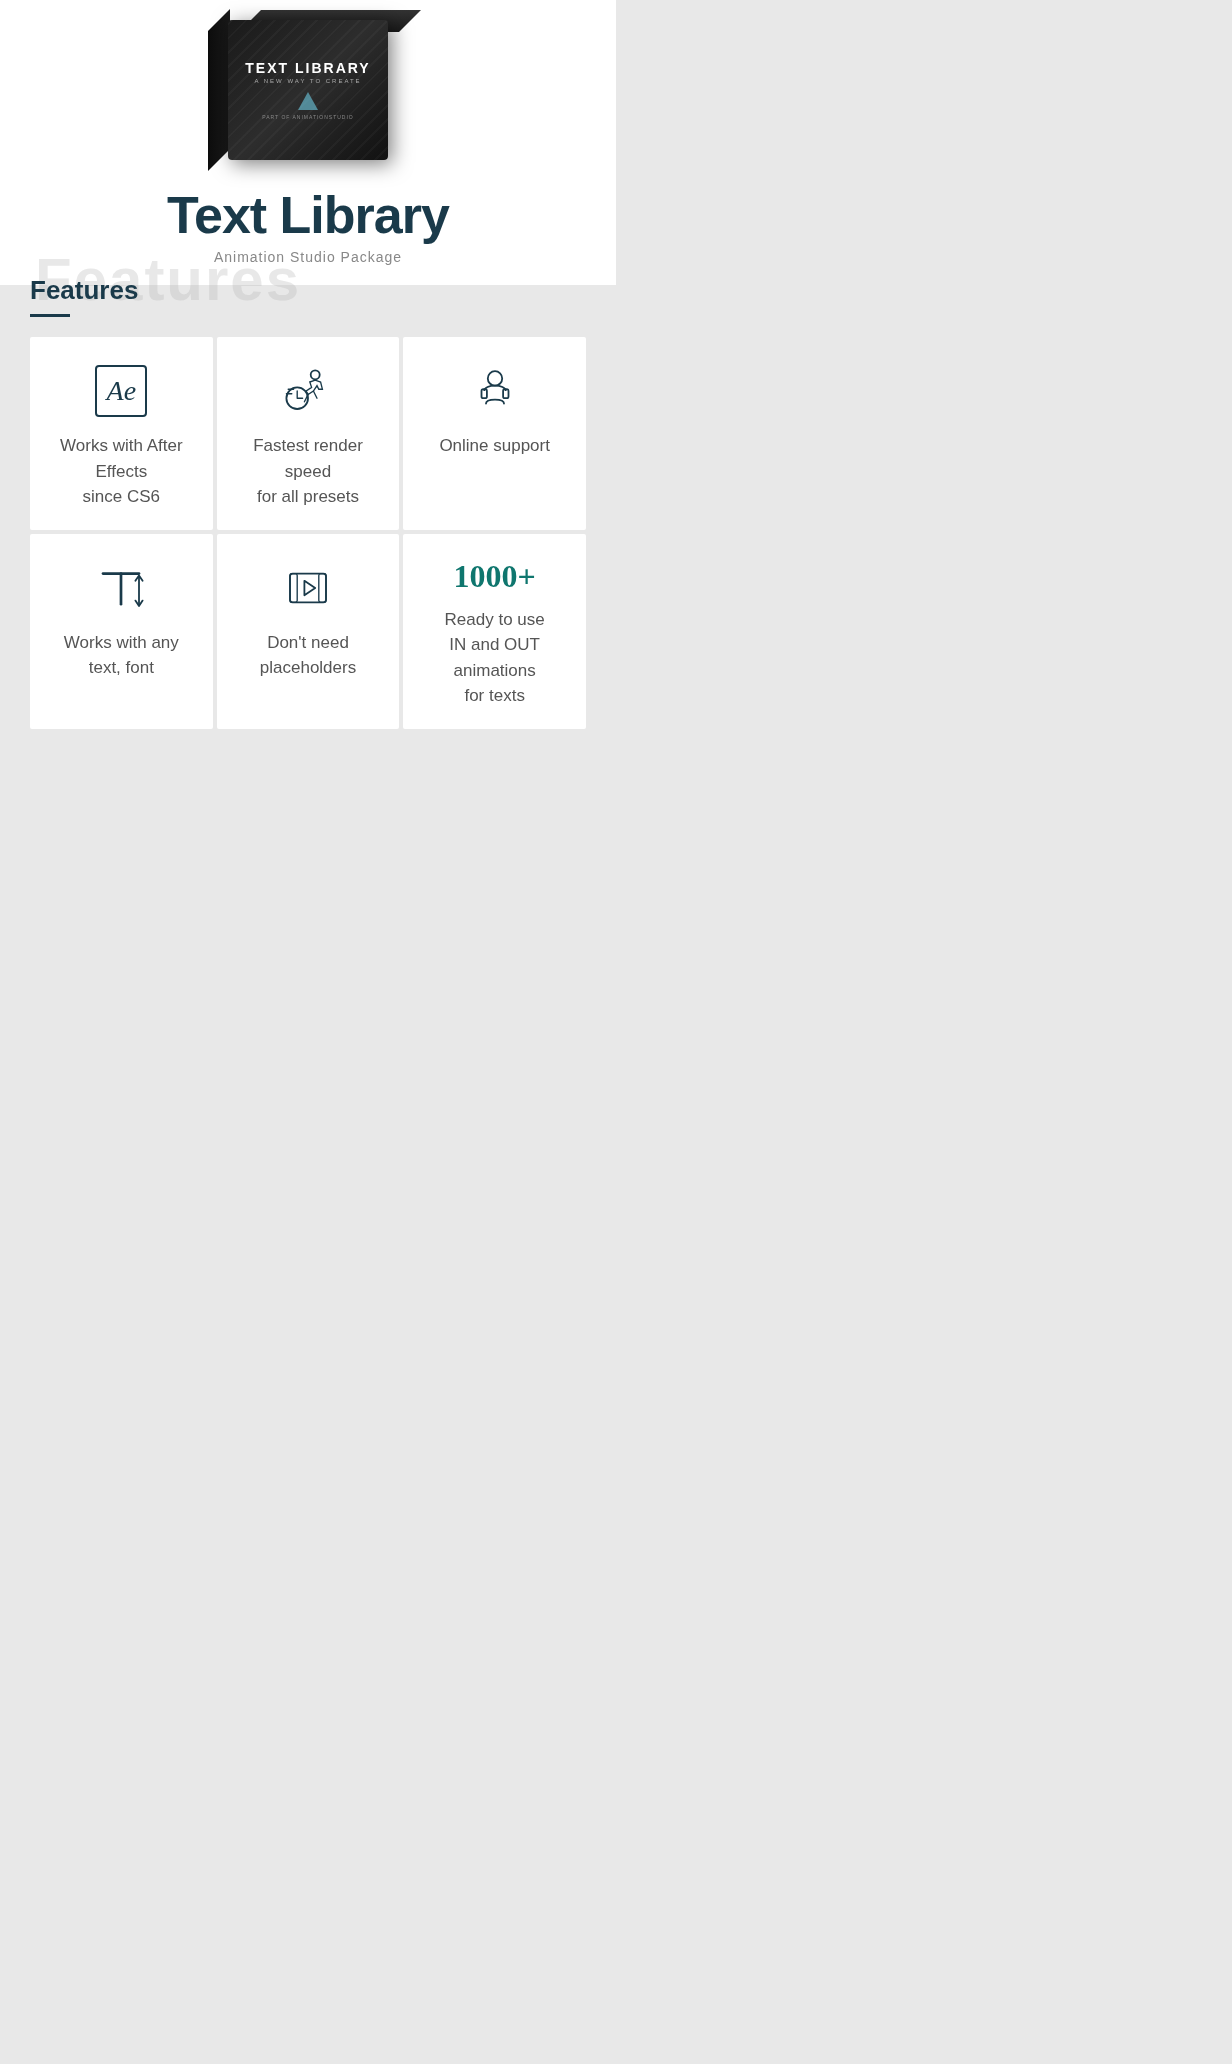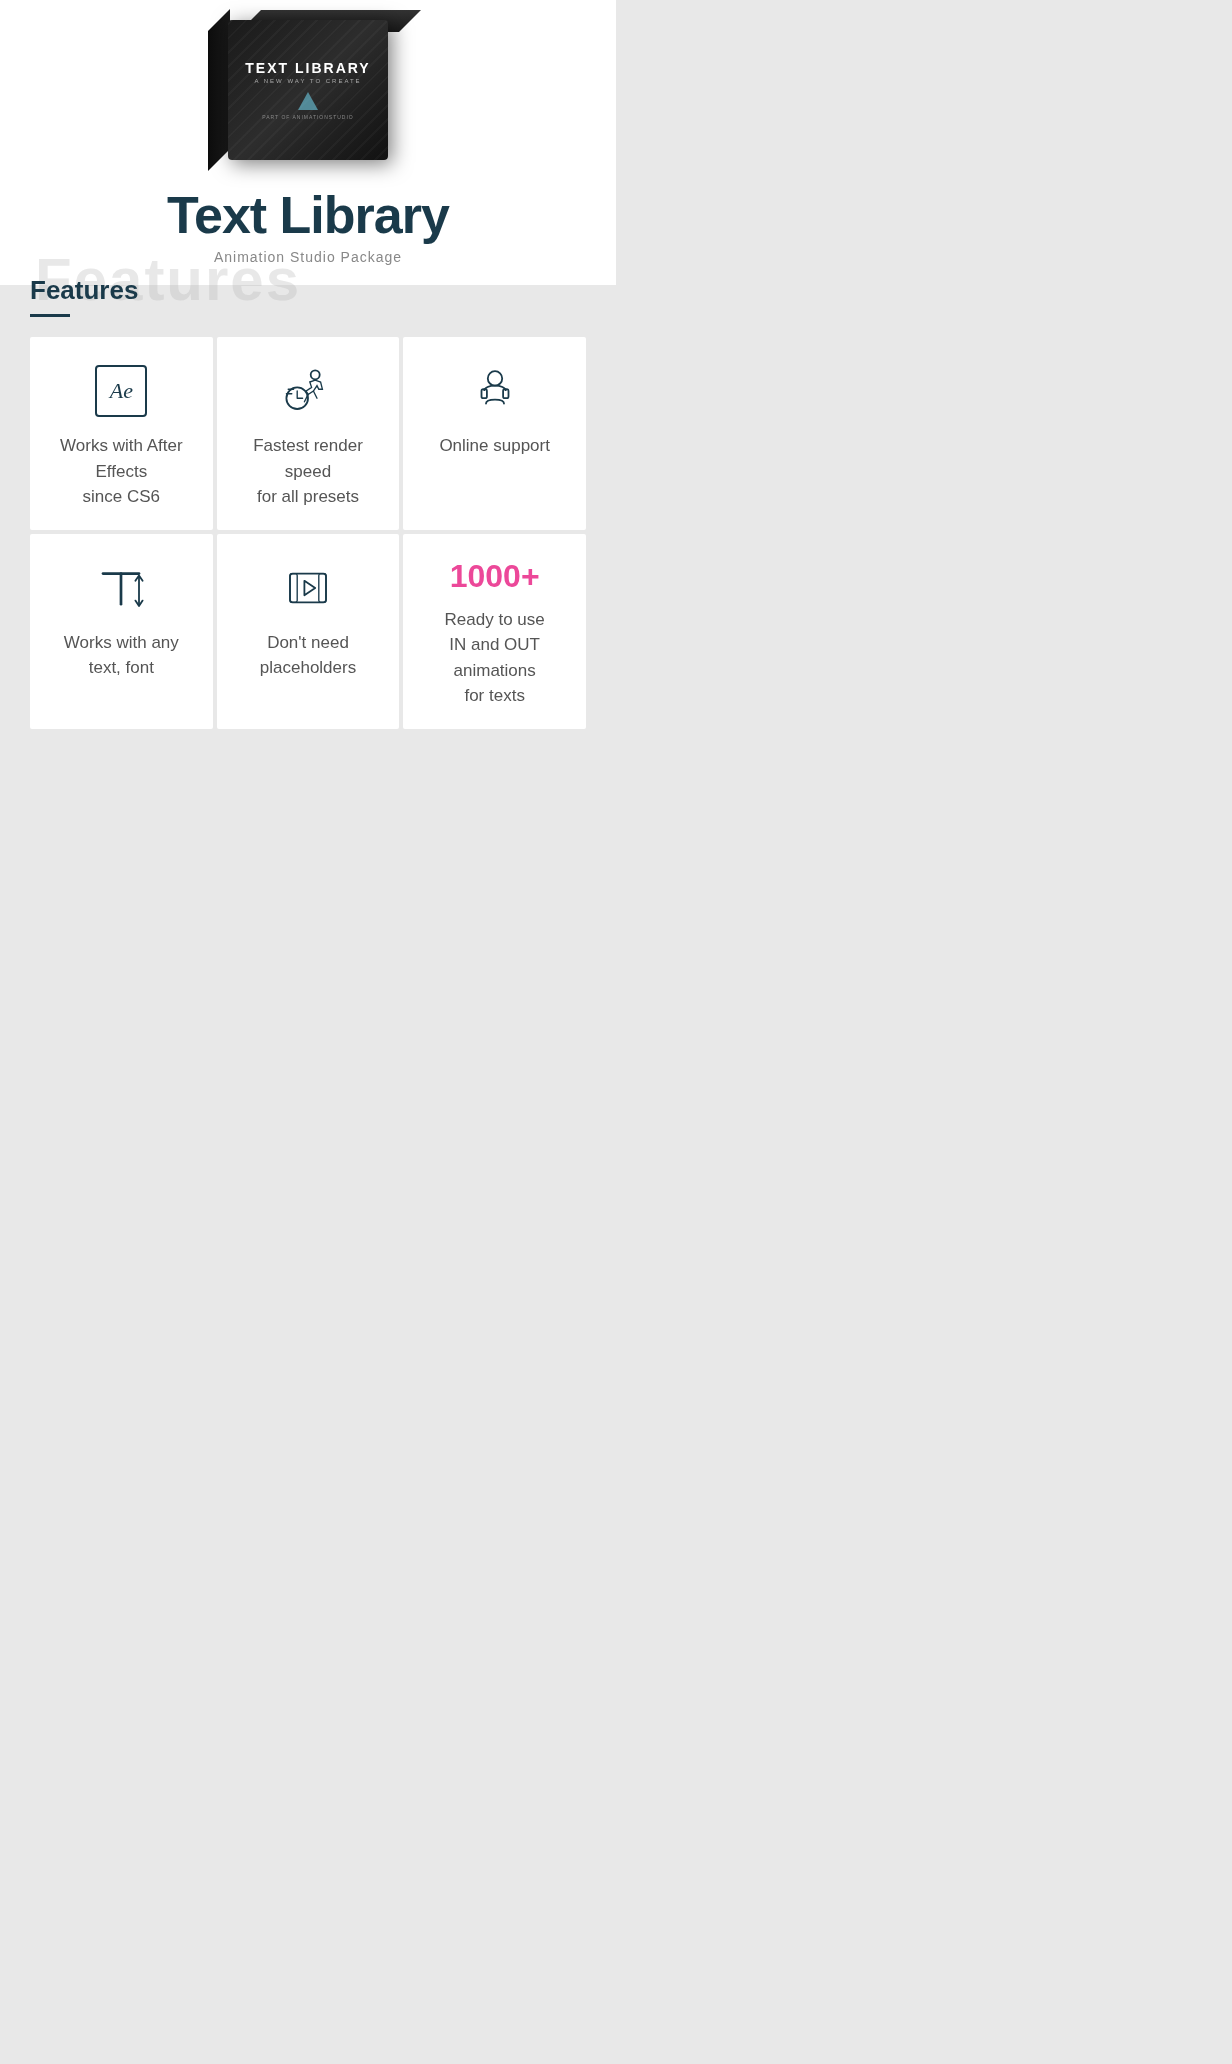--- a/index.html
+++ b/index.html
@@ -204,35 +204,36 @@
     .feature-label {
       font-size: 17px;
       color: #555;
       text-align: center;
       line-height: 1.5;
     }
 
     .feature-number {
       font-size: 32px;
       font-weight: 900;
-      color: #ec4899;
+      color: #0f766e;
       margin-bottom: 4px;
+      font-family: Liberation Serif, serif;
     }
 
     .ae-box {
       width: 52px;
       height: 52px;
       border: 2px solid #1a3a4a;
       display: flex;
       align-items: center;
       justify-content: center;
       border-radius: 4px;
     }
     .ae-text {
-      font-size: 22px;
+      font-size: 28px;
       font-weight: 400;
       color: #1a3a4a;
       font-style: italic;
       font-family: Georgia, serif;
     }
   </style>
 </head>
 <body>
 
 <div class="hero-section">

